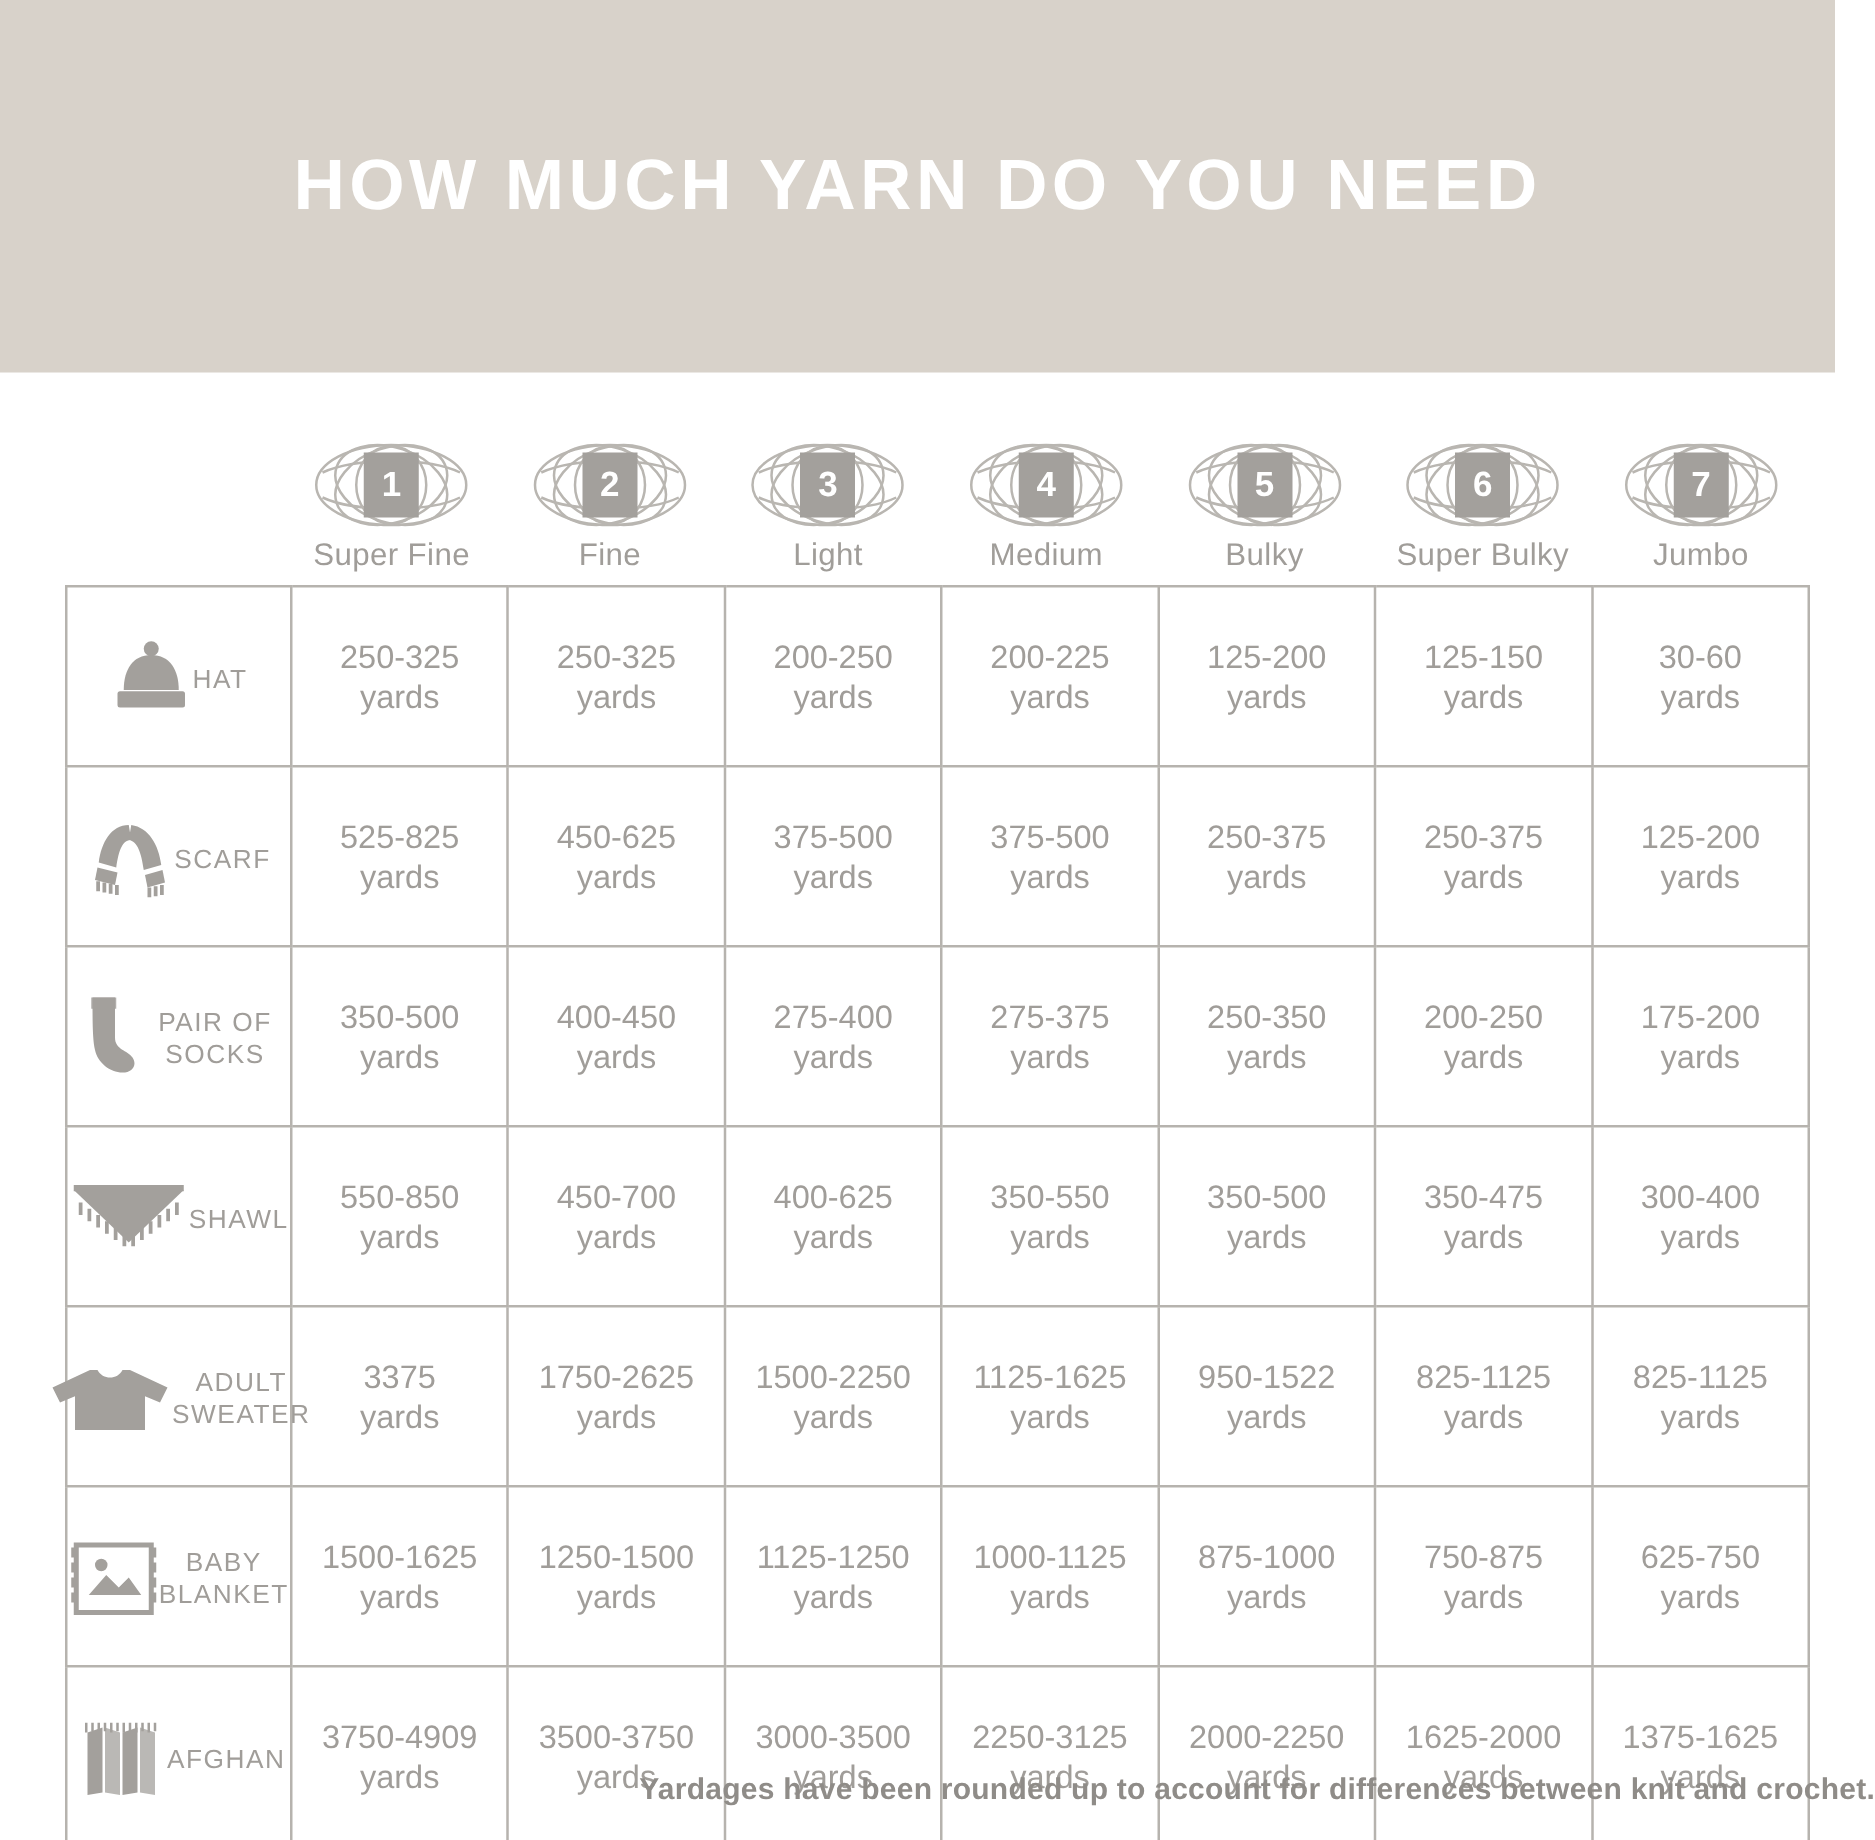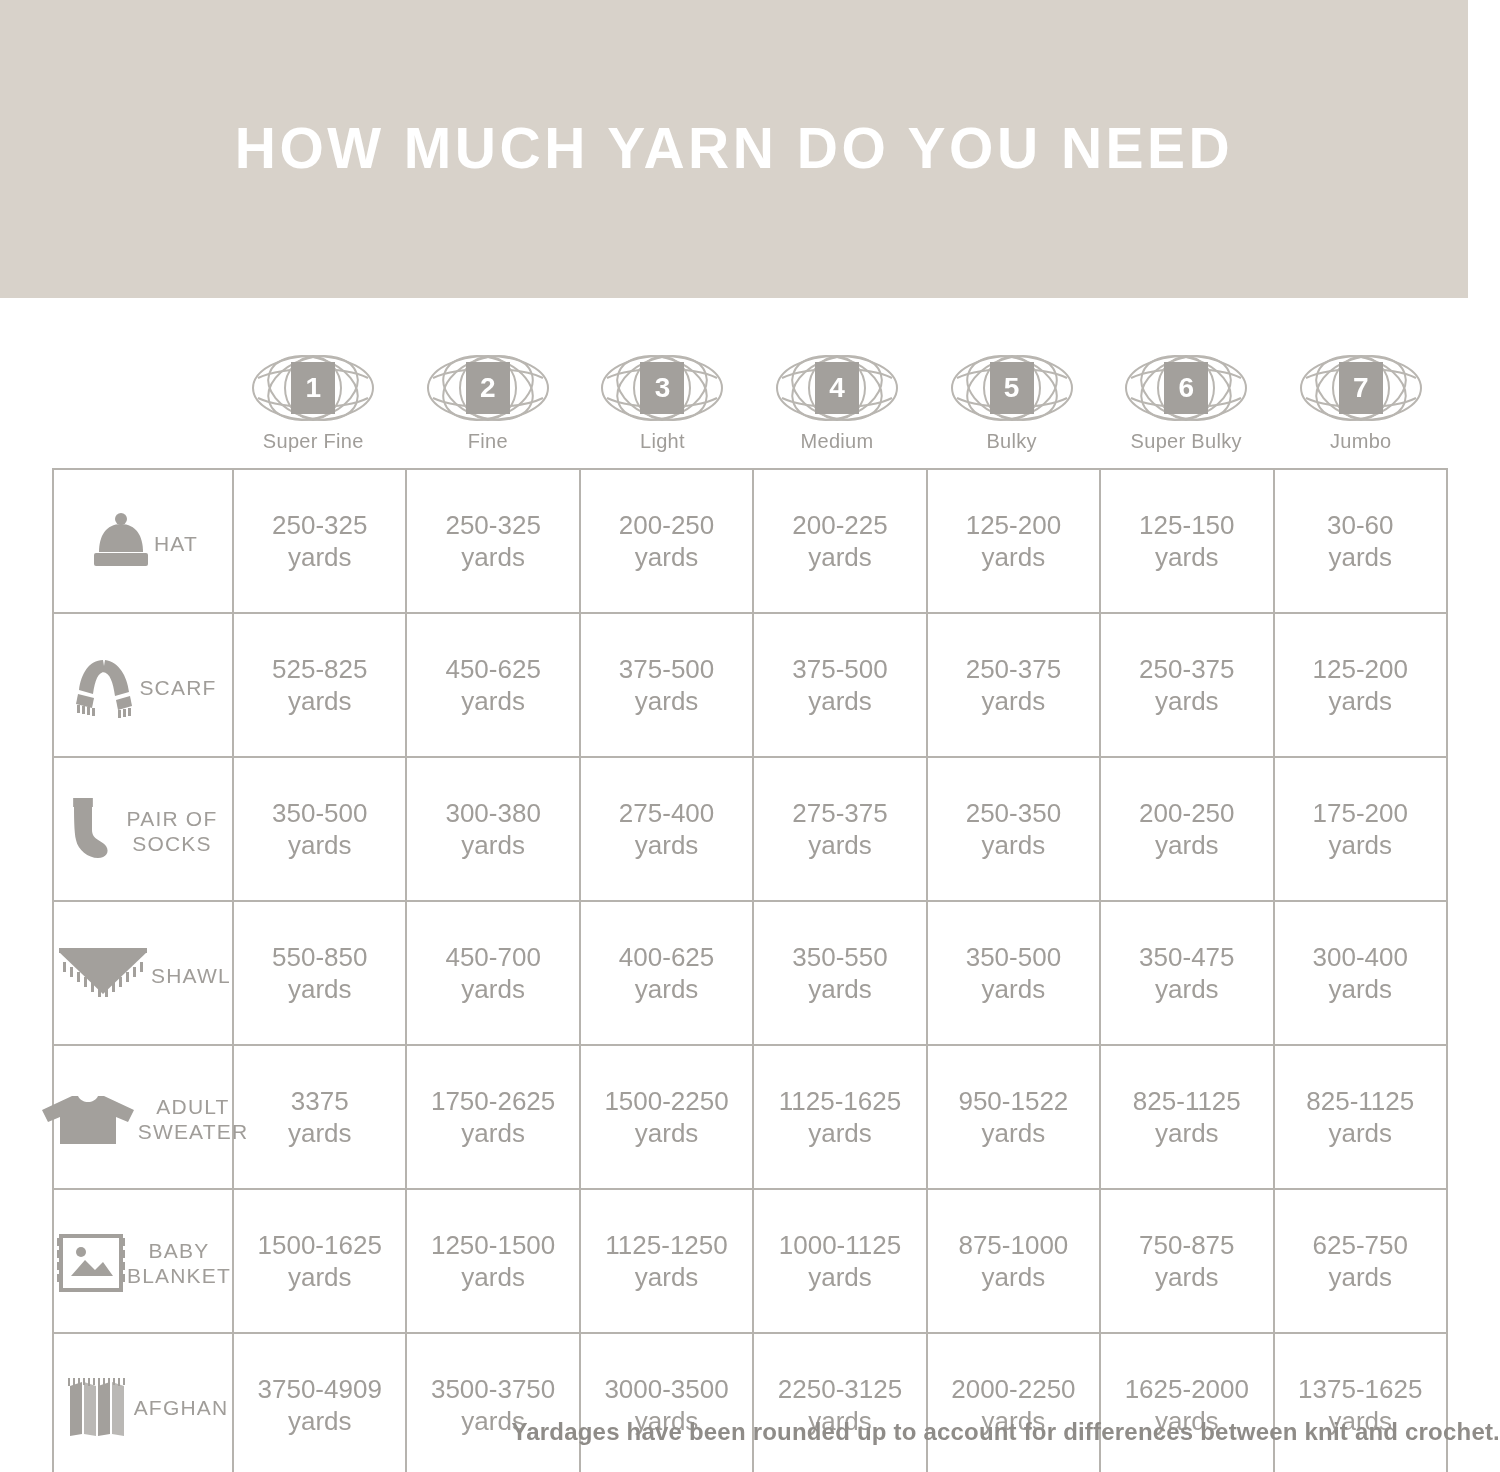--- a/index.html
+++ b/index.html
@@ -79,21 +79,21 @@
     background: #a3a09c;
     color: #ffffff;
     font-size: 28px;
     font-weight: bold;
     display: flex;
     align-items: center;
     justify-content: center;
   }
   .legend-label {
     margin-top: 6px;
-    font-size: 20px;
+    font-size: 25px;
     color: #a09d99;
     letter-spacing: 0.3px;
     white-space: nowrap;
   }
 
   
   table.yarn-table {
     position: absolute;
     top: 468px;
     left: 52px;
@@ -389,21 +389,21 @@
               </svg>
             </div>
             <div class="rowhead-label">PAIR OF SOCKS</div>
           </div>
         </td>
         <td>
             <span class="cell-val">350-500</span>
             <span class="cell-unit">yards</span>
           </td>
         <td>
-            <span class="cell-val">300-380</span>
+            <span class="cell-val">400-450</span>
             <span class="cell-unit">yards</span>
           </td>
         <td>
             <span class="cell-val">275-400</span>
             <span class="cell-unit">yards</span>
           </td>
         <td>
             <span class="cell-val">275-375</span>
             <span class="cell-unit">yards</span>
           </td>

